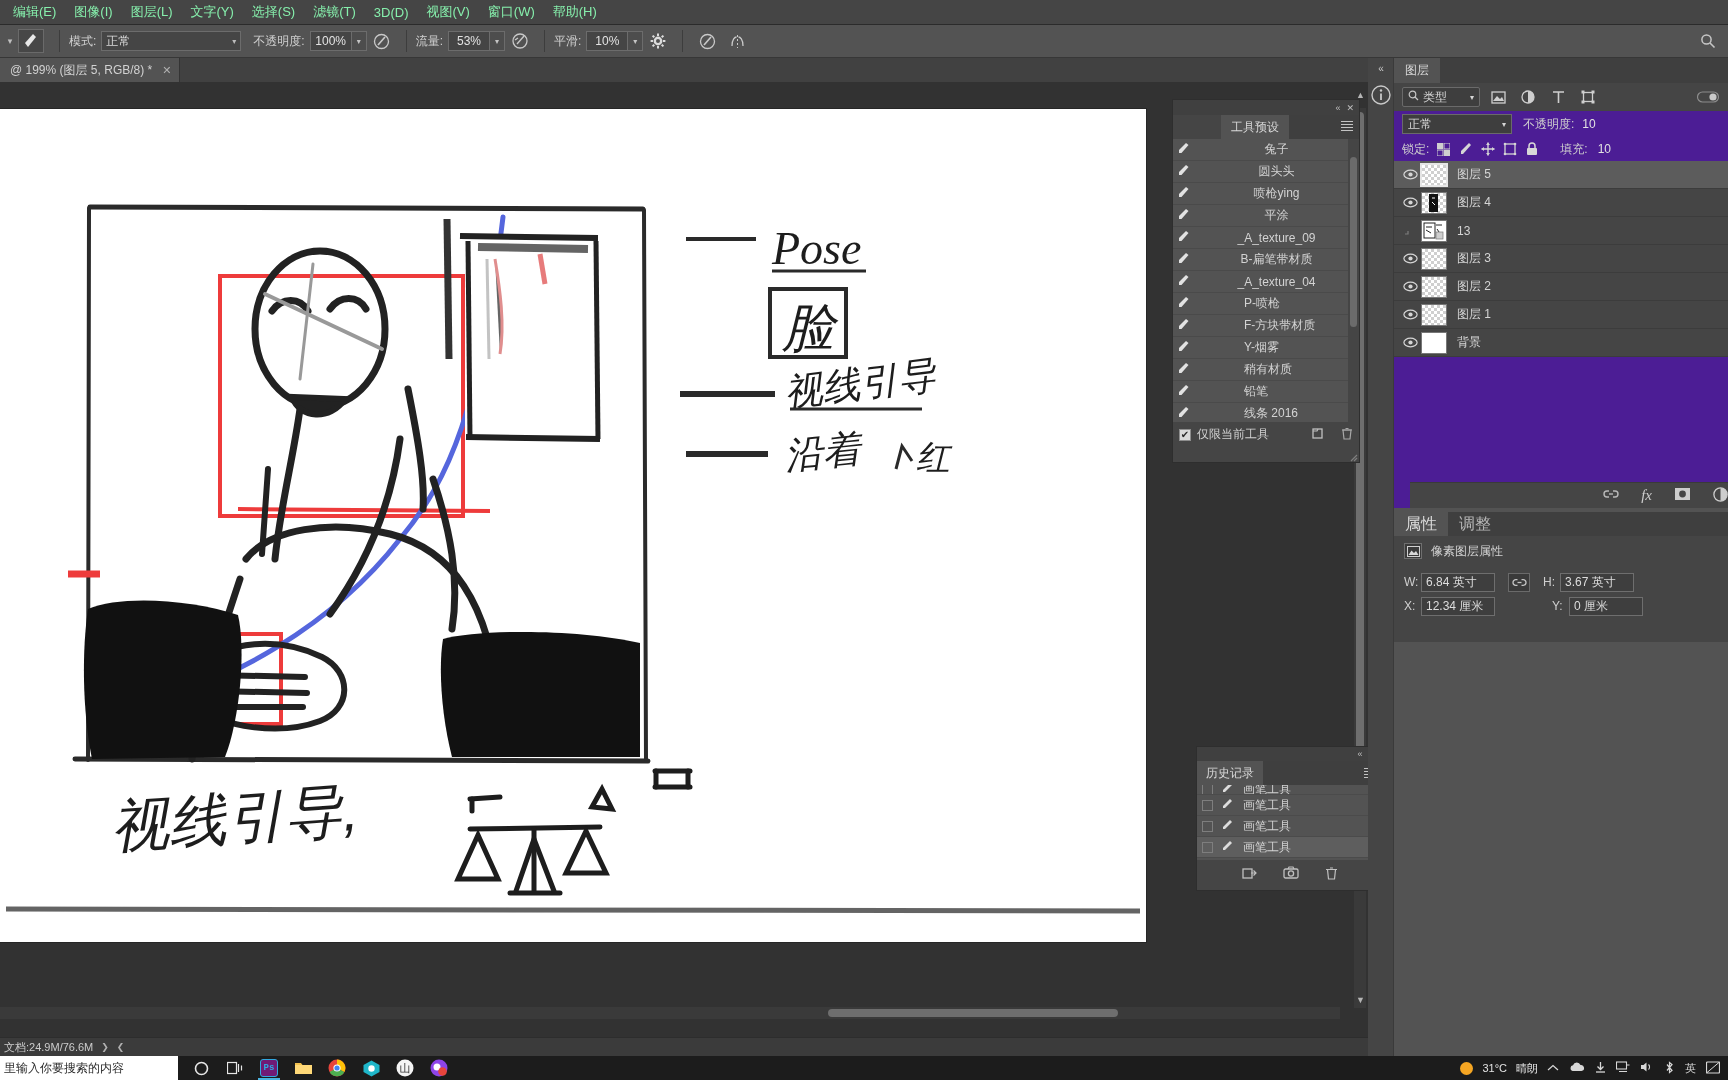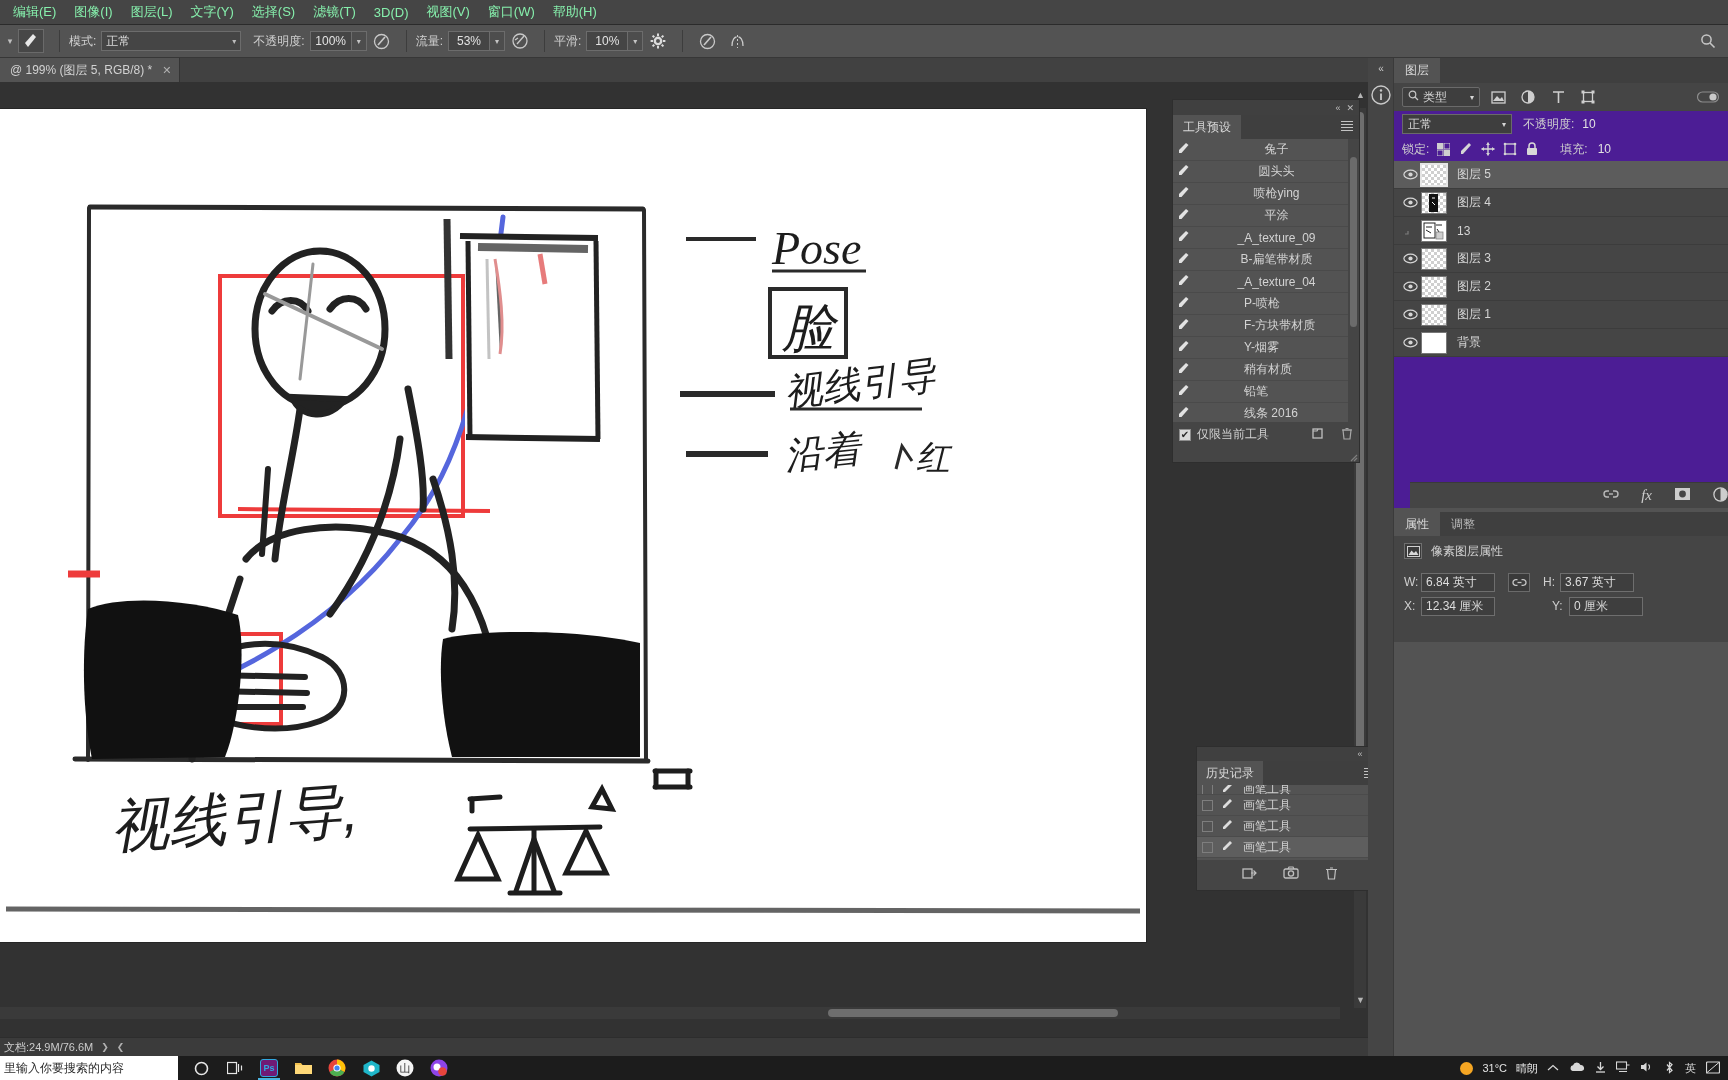--- a/index.html
+++ b/index.html
@@ -121,20 +121,21 @@
     position: absolute; left: 1172px; top: 99px; width: 188px; height: 364px;
     background: #454545; border: 1px solid #2e2e2e;
   }
   .tp-titlebar {
     height: 15px; background: #404040; display: flex; align-items: center;
     justify-content: flex-end; gap: 6px; padding-right: 5px; color: #bdbdbd; font-size: 9px;
   }
   .tp-tabrow {
     height: 24px; background: #3f3f3f; display: flex; align-items: stretch;
     position: relative;
+    margin-left: 48px;
   }
   .tp-tab {
     background: #535353; padding: 0 10px; display: flex; align-items: center;
     font-size: 12px; color: #d8d8d8;
   }
   .tp-menu {
     position: absolute; right: 6px; top: 6px; width: 12px; height: 10px;
     display: flex; flex-direction: column; justify-content: space-between;
   }
   .tp-menu i { display: block; height: 1px; background: #c3c3c3; }
@@ -263,21 +264,21 @@
     background: #454545; display: flex; align-items: center; justify-content: flex-end;
     gap: 22px; padding-right: 16px; color: #c4c4c4; border-top: 1px solid #3a3a3a;
   }
 
   
   .props-panel {
     position: absolute; left: 1394px; top: 512px; width: 334px; height: 130px;
     background: #454545;
   }
   .pp-tabrow { height: 24px; background: #3f3f3f; display: flex; }
-  .pp-tab { padding: 0 11px; display: flex; align-items: center; font-size: 12px; color: #b6b6b6; }
+  .pp-tab { padding: 0 11px; display: flex; align-items: center; font-size: 16px; color: #b6b6b6; }
   .pp-tab.active { background: #535353; color: #dcdcdc; }
   .pp-head {
     height: 30px; display: flex; align-items: center; gap: 9px; padding: 0 10px;
     font-size: 12px; color: #d2d2d2;
   }
   .pp-headicon {
     width: 18px; height: 16px; background: #3a3a3a; border: 1px solid #6f6f6f;
     display: flex; align-items: center; justify-content: center;
   }
   .pp-fields { padding: 4px 10px 0 10px; }
@@ -1016,21 +1017,21 @@
             <circle cx="7.5" cy="7.5" r="6" fill="none" stroke="#e6e6e6" stroke-width="1.6"></circle>
           </svg>
       </div>
       <div class="tb-btn">
         <svg width="17" height="14" viewBox="0 0 17 14">
             <rect x="0.5" y="1.5" width="9" height="11" fill="none" stroke="#e6e6e6" stroke-width="1.2"></rect>
             <path d="M11.5 3 L11.5 11 M14.5 4.5 L14.5 9.5" stroke="#e6e6e6" stroke-width="1.2"></path>
           </svg>
       </div>
       <div class="tb-btn">
-        <span class="tb-app" style="background:#701a75;border:1px solid #31a8e0;color:#31a8e0;font-family:Liberation Sans, sans-serif">Ps</span>
+        <span class="tb-app" style="background:#701a75;border:1px solid #31a8e0;color:#31a8e0;font-family:Liberation Mono, monospace">Ps</span>
         <span class="tb-active-underline"></span>
       </div>
       <div class="tb-btn">
         <svg width="19" height="16" viewBox="0 0 19 16">
             <path d="M1 3 L7 3 L8.5 5 L18 5 L18 14 L1 14 Z" fill="#f2c14e"></path>
             <path d="M1 5 L18 5 L18 14 L1 14 Z" fill="#ffd978"></path>
           </svg>
       </div>
       <div class="tb-btn">
         <svg width="18" height="18" viewBox="0 0 18 18">

